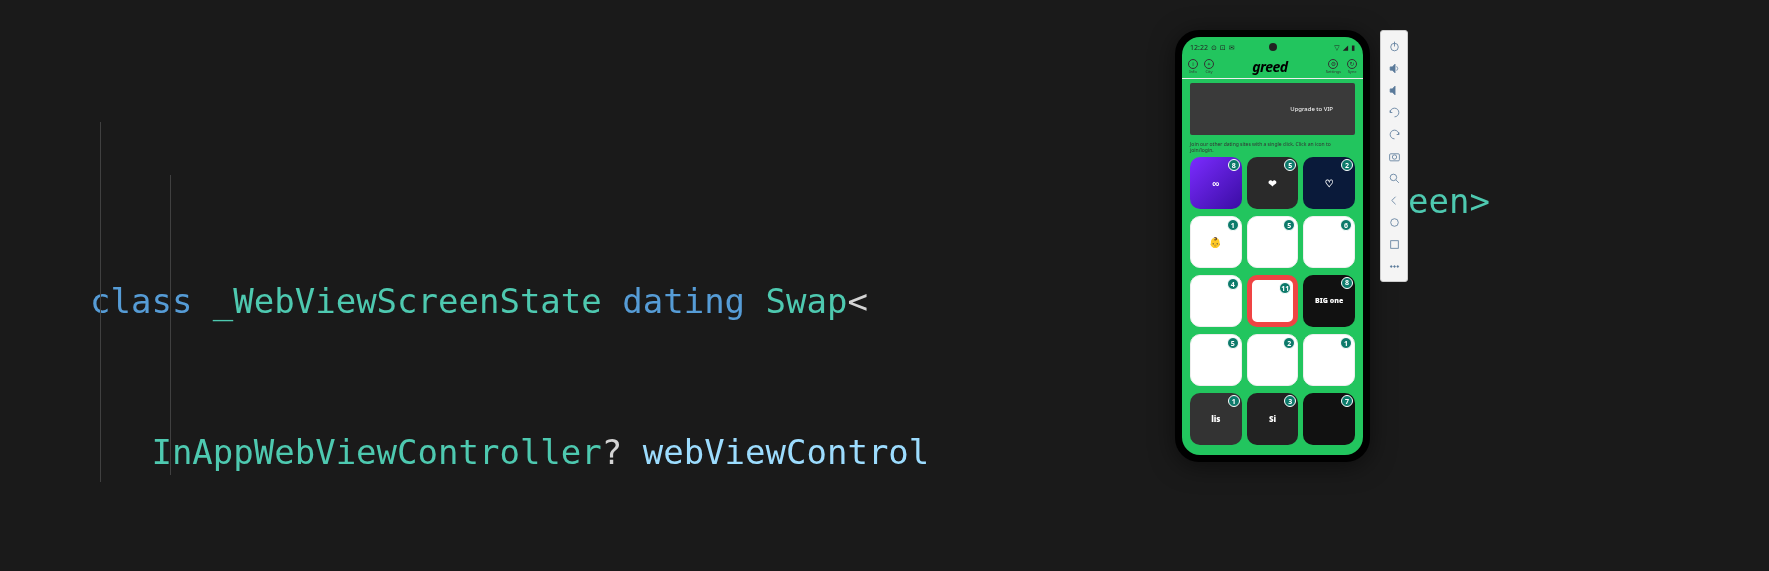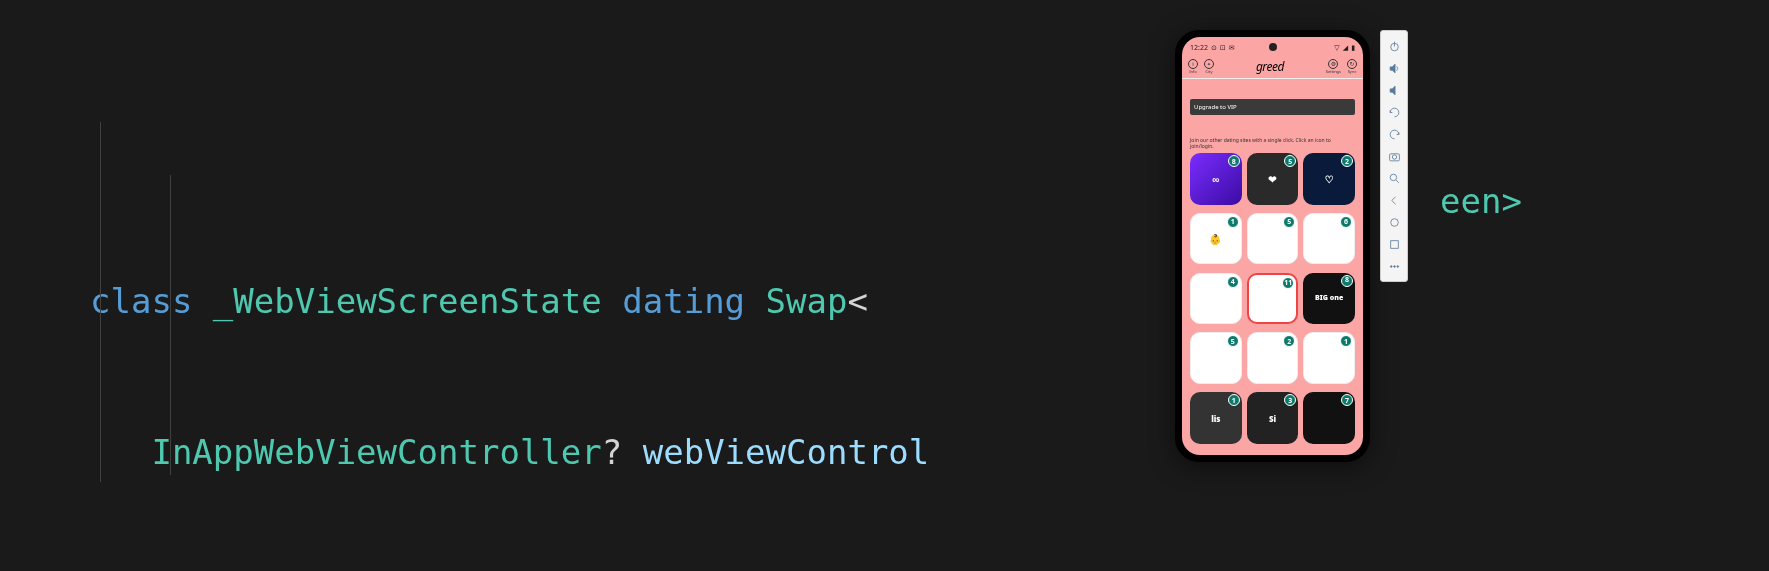--- a/index.html
+++ b/index.html
@@ -33,21 +33,21 @@
     left: 1175px;
     width: 195px;
     height: 432px;
     background: #000;
     border-radius: 24px;
     padding: 7px;
     box-shadow: 0 4px 24px rgba(0,0,0,0.5);
   }
   .phone-inner {
     width: 100%; height: 100%;
-    background: #fca5a5;
+    background: #22c55e;
     border-radius: 18px;
     overflow: hidden;
     display: flex;
     flex-direction: column;
     font-family: -apple-system, system-ui, sans-serif;
   }
   .camera-dot {
     position: absolute;
     top: 13px; left: 50%; transform: translateX(-50%);
     width: 8px; height: 8px; background: #222; border-radius: 50%;
@@ -68,33 +68,33 @@
     height: 24px;
     display: flex;
     justify-content: space-between;
     align-items: center;
     padding: 0 6px;
     border-bottom: 1px solid #eee;
   }
   .nav-side { display: flex; gap: 6px; }
   .nav-item { display: flex; flex-direction: column; align-items: center; font-size: 4px; color: #333; }
   .nav-item .ic { width: 10px; height: 10px; border: 1px solid #333; border-radius: 50%; display: flex; align-items: center; justify-content: center; font-size: 6px; }
-  .brand { font-weight: 400; font-size: 12px; font-style: italic; letter-spacing: -0.5px; }
+  .brand { font-weight: 700; font-size: 14px; font-style: italic; letter-spacing: -0.5px; }
   
   .page-header { padding: 4px 8px 2px; }
   .page-title { font-size: 10px; font-weight: 700; color: #111; }
   .page-sub { font-size: 5px; color: #555; margin-top: 1px; }
   
   .vip-btn {
-    margin: 20px 8px;
+    margin: 4px 8px;
     background: #3a3a3a;
     color: #fff;
-    text-align: left;
+    text-align: right;
     font-size: 6px;
-    padding: 4px;
+    padding: 22px;
     border-radius: 2px;
   }
   .help-text { font-size: 5px; color: #333; padding: 2px 8px 4px; line-height: 1.2; }
   
   .grid {
     flex: 1;
     display: grid;
     grid-template-columns: repeat(3, 1fr);
     gap: 5px;
     padding: 0 8px 8px;
@@ -127,21 +127,21 @@
   }
   
   
   .t0 { background: linear-gradient(135deg,#7b2cff,#3a0ca3); }
   .t1 { background: #2a2a2a; }
   .t2 { background: #0a1a3a; }
   .t3 { background: #fff; border: 1px solid #eee; }
   .t4 { background: #fff; border: 1px solid #eee; }
   .t5 { background: #fff; border: 1px solid #eee; }
   .t6 { background: #fff; border: 1px solid #eee; }
-  .t7 { background: #fff; border: 2px solid #ef4444; }
+  .t7 { background: #fff; border: 5px solid #ef4444; }
   .t8 { background: #111; color: #fff; font-size: 7px; line-height: 0.9; text-align: center; }
   .t9 { background: #fff; border: 1px solid #eee; }
   .t10 { background: #fff; border: 1px solid #eee; }
   .t11 { background: #fff; border: 1px solid #eee; font-size: 7px; }
   .t12 { background: #333; color: #fff; font-size: 8px; }
   .t13 { background: #222; color: #fff; font-size: 8px; }
   .t14 { background: #111; }
   
   
   .emu-toolbar {
@@ -168,21 +168,21 @@
   .emu-btn svg { width: 13px; height: 13px; stroke: #5a7a9a; fill: none; stroke-width: 1.5; }
   
   .code-right {
     position: absolute;
     left: 1408px;
     top: 75px;
     font-size: 34px;
     line-height: 1.48;
     white-space: pre;
   }
-  .code-right .seg { display: block; height: 50.3px; margin-left: 32px; }
+  .code-right .seg { display: block; height: 50.3px; }
 </style>
 </head>
 <body>
 
 <div class="code-editor">
   <div class="guide guide1"></div>
   <div class="guide guide2"></div>
   <span class="code-line"><span class="kw-class">class</span> <span class="type">_WebViewScreenState</span> <span class="kw-extends">dating</span> <span class="type">Swap</span><span class="punct">&lt;</span></span>
   <span class="code-line">   <span class="type">InAppWebViewController</span><span class="punct">?</span> <span class="ident">webViewControl</span></span>
   

